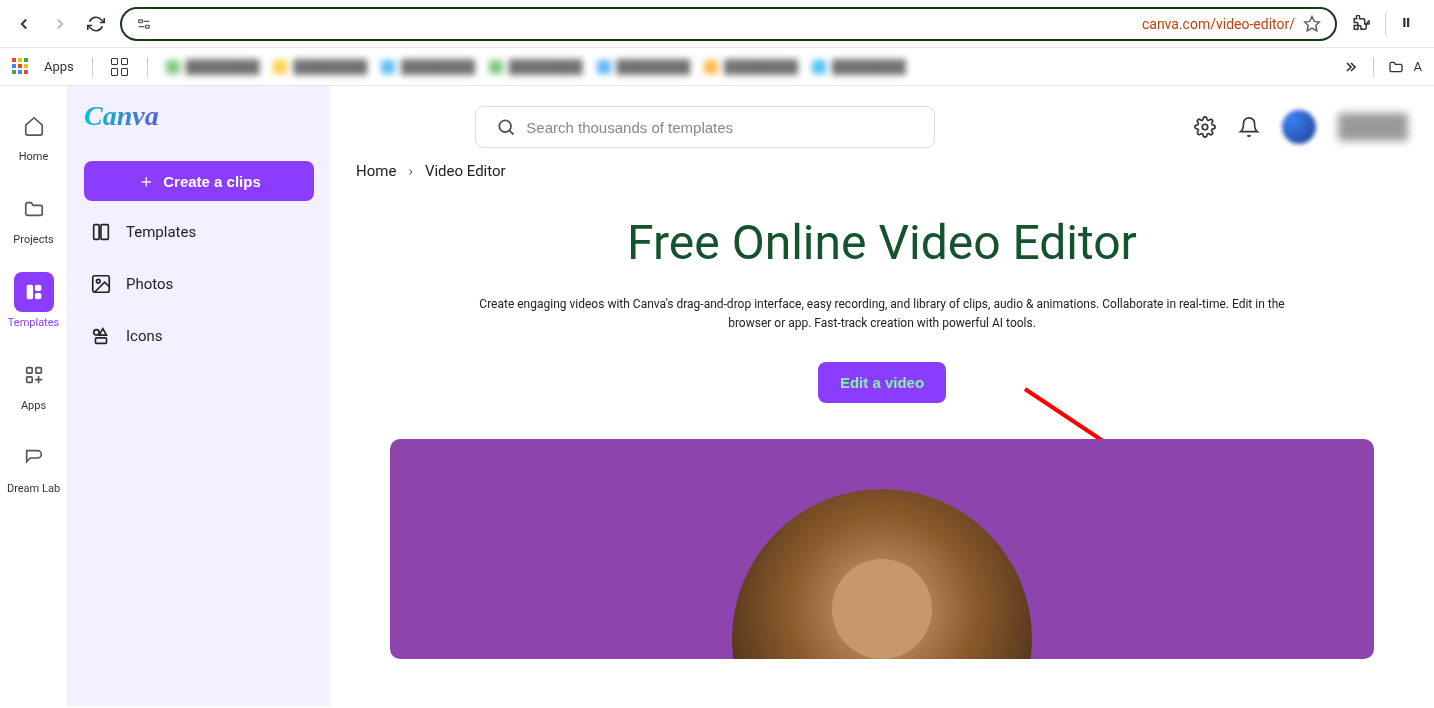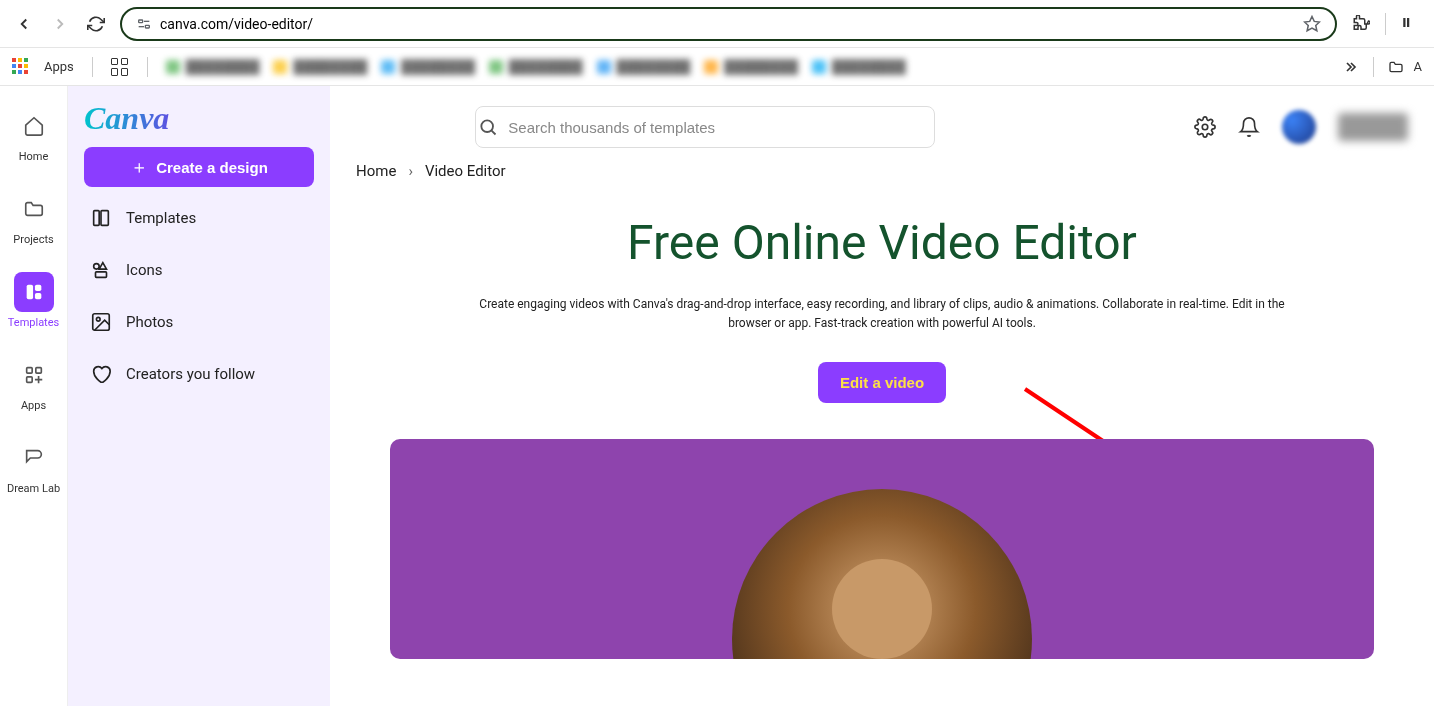--- a/index.html
+++ b/index.html
@@ -3,21 +3,21 @@
 <meta charset="utf-8">
 <style>
 * { box-sizing: border-box; margin: 0; padding: 0; }
 body { font-family: -apple-system, BlinkMacSystemFont, "Segoe UI", Roboto, sans-serif; background:#fff; width:1434px; height:708px; overflow:hidden; }
 
 
 .browser-top { height:48px; display:flex; align-items:center; padding:0 12px; gap:12px; border-bottom:1px solid #e5e5e5; }
 .nav-btn { width:24px; height:24px; display:flex; align-items:center; justify-content:center; cursor:pointer; color:#333; }
 .nav-btn.disabled { color:#bbb; }
 .url-bar { flex:1; height:34px; border:2px solid #1a3a1a; border-radius:20px; display:flex; align-items:center; padding:0 14px; gap:8px; }
-.url-text { flex:1; font-size:14px; color:#000000; }
+.url-text { flex:1; font-size:14px; color:#c2410c;text-align:right; }
 .star { color:#5f6368; }
 
 .bookmarks-bar { height:38px; display:flex; align-items:center; padding:0 12px; gap:14px; border-bottom:1px solid #e5e5e5; font-size:13px; color:#333; }
 .apps-icon { width:18px; height:18px; display:grid; grid-template-columns:repeat(3,4px); grid-template-rows:repeat(3,4px); gap:2px;}
 .apps-icon span { background:#ea4335; }
 .apps-icon span:nth-child(2){background:#fbbc04;} .apps-icon span:nth-child(3){background:#34a853;}
 .apps-icon span:nth-child(4){background:#4285f4;} .apps-icon span:nth-child(5){background:#ea4335;} .apps-icon span:nth-child(6){background:#fbbc04;}
 .apps-icon span:nth-child(7){background:#34a853;} .apps-icon span:nth-child(8){background:#4285f4;} .apps-icon span:nth-child(9){background:#ea4335;}
 .grid-icon { width:18px; height:18px; display:grid; grid-template-columns:repeat(2,7px); gap:3px; }
 .grid-icon span { border:1.5px solid #333; border-radius:1px;}
@@ -28,42 +28,42 @@
 
 
 .app { display:flex; height:620px; }
 .rail { width:68px; background:#fff; border-right:1px solid #eee; display:flex; flex-direction:column; align-items:center; padding-top:16px; gap:18px;}
 .rail-item { display:flex; flex-direction:column; align-items:center; gap:4px; font-size:11px; color:#333; cursor:pointer; width:100%; padding:4px 0;}
 .rail-item.active .rail-icon-wrap { background:#8b3dff; color:#fff;}
 .rail-item.active { color:#8b3dff; }
 .rail-icon-wrap{ width:40px; height:40px; display:flex; align-items:center; justify-content:center; border-radius:8px; color:#555;}
 
 .sidebar { width:262px; background:#f4f0ff; padding:14px 16px; display:flex; flex-direction:column; gap:10px;}
-.logo { font-size:32px; font-weight:700; font-style:italic; background:linear-gradient(90deg,#00c4cc,#7d2ae8,#ff5154); -webkit-background-clip:text; background-clip:text; color:transparent; margin-bottom:0; font-family:Georgia,serif;}
+.logo { font-size:28px; font-weight:700; font-style:italic; background:linear-gradient(90deg,#00c4cc,#7d2ae8,#ff5154); -webkit-background-clip:text; background-clip:text; color:transparent; margin-bottom:19px; font-family:Georgia,serif;}
 .create-btn { height:40px; background:#8b3dff; color:#fff; border:none; border-radius:8px; font-size:15px; font-weight:600; display:flex; align-items:center; justify-content:center; gap:8px; cursor:pointer;}
 .plus { font-size:18px; font-weight:400;}
 .side-item { display:flex; align-items:center; gap:14px; padding:10px 6px; font-size:15px; color:#222; cursor:pointer; border-radius:6px;}
 .side-item svg { width:22px; height:22px; }
 
 .main { flex:1; background:#fff; border-radius:14px 0 0 0; margin-top:6px; padding:0; position:relative; overflow:hidden;}
 .topbar { display:flex; align-items:center; padding:14px 26px 10px; gap:20px;}
-.search-box { width:460px; height:42px; border:1px solid #ddd; border-radius:8px; display:flex; align-items:center; padding:0 2px; gap:10px; margin:0 auto; color:#757575;}
+.search-box { width:460px; height:42px; border:1px solid #ddd; border-radius:8px; display:flex; align-items:center; padding:0 20px; gap:10px; margin:0 auto; color:#757575;}
 .search-box input { border:none; outline:none; flex:1; font-size:15px; color:#222;}
 .search-box input::placeholder{ color:#888;}
 .top-icons { display:flex; align-items:center; gap:22px; margin-left:auto;}
 .avatar { width:34px; height:34px; border-radius:50%; background:radial-gradient(circle at 30% 30%, #3b82f6, #1e3a8a); filter:blur(2px);}
 .user-text { filter:blur(4px); width:70px; height:28px; background:#999; border-radius:4px;}
 
 .breadcrumb { display:flex; align-items:center; gap:12px; padding:4px 26px 14px; font-size:15px; color:#222;}
 .breadcrumb .chev { color:#666; }
 
 .hero { text-align:center; padding:20px 60px 30px; position:relative;}
 .hero h1 { font-size:48px; font-weight:400; color:#14532d; margin-bottom:24px;}
 .hero p { font-size:12px; color:#222; line-height:1.55; max-width:840px; margin:0 auto 30px;}
-.edit-btn { background:#8b3dff; color:#fde047; border:none; padding:12px 22px; border-radius:8px; font-size:15px; font-weight:600; cursor:pointer;}
+.edit-btn { background:#8b3dff; color:#86efac; border:none; padding:12px 22px; border-radius:8px; font-size:15px; font-weight:600; cursor:pointer;}
 
 .arrow-annotation { position:absolute; left:690px; top:190px; pointer-events:none;}
 
 .video-preview { margin:6px 60px 0; height:220px; background:#8e44ad; border-radius:10px; position:relative; overflow:hidden;}
 .person { position:absolute; left:50%; transform:translateX(-50%); bottom:-130px; width:300px; height:300px; border-radius:50%; background:radial-gradient(circle at 50% 40%, #d4a574 0%, #8b5a2b 40%, #3d2817 80%);}
 .person::after{ content:""; position:absolute; left:50%; top:40%; transform:translate(-50%,-50%); width:100px; height:100px; border-radius:50%; background:#c89968;}
 </style>
 </head>
 <body>
 
@@ -218,50 +218,44 @@
           </svg>
         </div>
       <span>Dream Lab</span>
     </div>
   </div>
 
   <div class="sidebar">
     <div class="logo">Canva</div>
     <button class="create-btn">
         <span class="plus">＋</span>
-        <span>Create a design</span>
+        <span>Create a clips</span>
       </button>
     <div class="side-item">
       <svg viewBox="0 0 24 24" fill="none" stroke="#222" stroke-width="1.8">
           <rect x="4" y="4" width="6" height="16" rx="1"></rect>
           <rect x="12" y="4" width="8" height="16" rx="1"></rect>
         </svg>
       <span>Templates</span>
     </div>
     <div class="side-item">
       <svg viewBox="0 0 24 24" fill="none" stroke="#222" stroke-width="1.8">
+          <rect x="3" y="3" width="18" height="18" rx="2"></rect>
+          <circle cx="9" cy="9" r="2"></circle>
+          <path d="M21 15l-5-5L5 21"></path>
+        </svg>
+      <span>Photos</span>
+    </div>
+    <div class="side-item">
+      <svg viewBox="0 0 24 24" fill="none" stroke="#222" stroke-width="1.8">
           <circle cx="7" cy="8" r="3"></circle>
           <path d="M14 4l4 7h-8z"></path>
           <rect x="6" y="14" width="12" height="6" rx="1"></rect>
         </svg>
       <span>Icons</span>
-    </div>
-    <div class="side-item">
-      <svg viewBox="0 0 24 24" fill="none" stroke="#222" stroke-width="1.8">
-          <rect x="3" y="3" width="18" height="18" rx="2"></rect>
-          <circle cx="9" cy="9" r="2"></circle>
-          <path d="M21 15l-5-5L5 21"></path>
-        </svg>
-      <span>Photos</span>
-    </div>
-    <div class="side-item">
-      <svg viewBox="0 0 24 24" fill="none" stroke="#222" stroke-width="1.8">
-          <path d="M12 21s-8-5-8-12a5 5 0 019-3 5 5 0 019 3c0 7-8 12-8 12z"></path>
-        </svg>
-      <span>Creators you follow</span>
     </div>
   </div>
 
   <div class="main">
     <div class="topbar">
       <div class="search-box">
         <svg width="20" height="20" viewBox="0 0 24 24" fill="none" stroke="#555" stroke-width="2.2">
             <circle cx="11" cy="11" r="7"></circle>
             <line x1="21" y1="21" x2="16" y2="16"></line>
           </svg>

